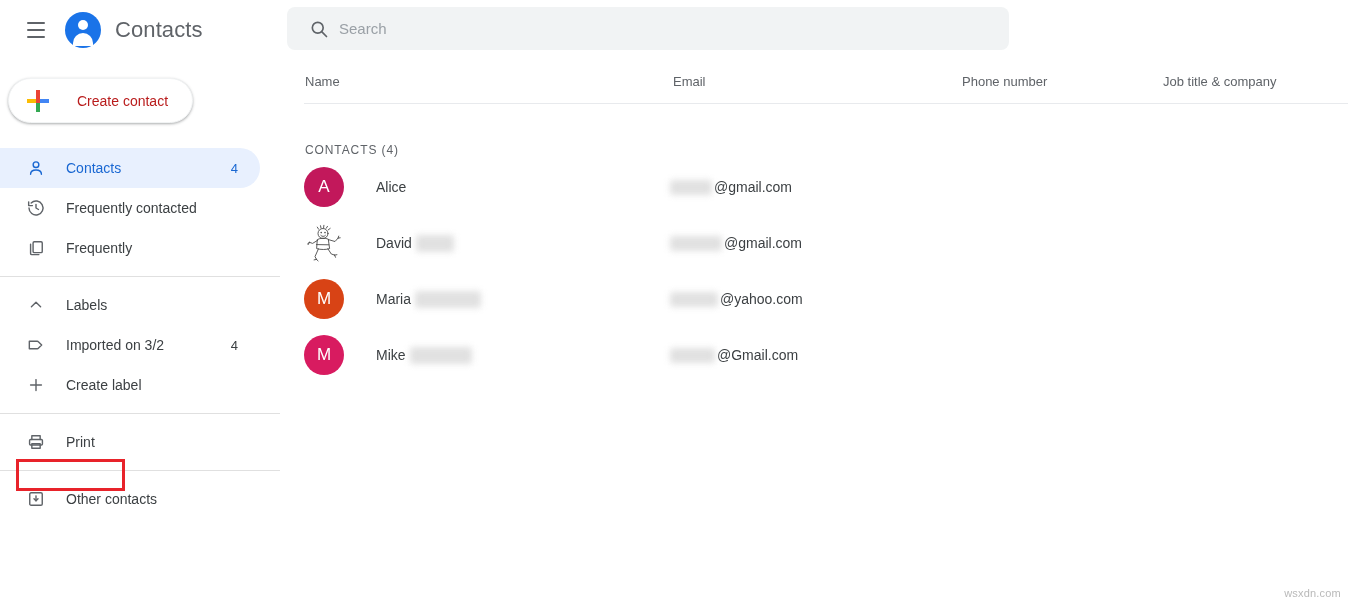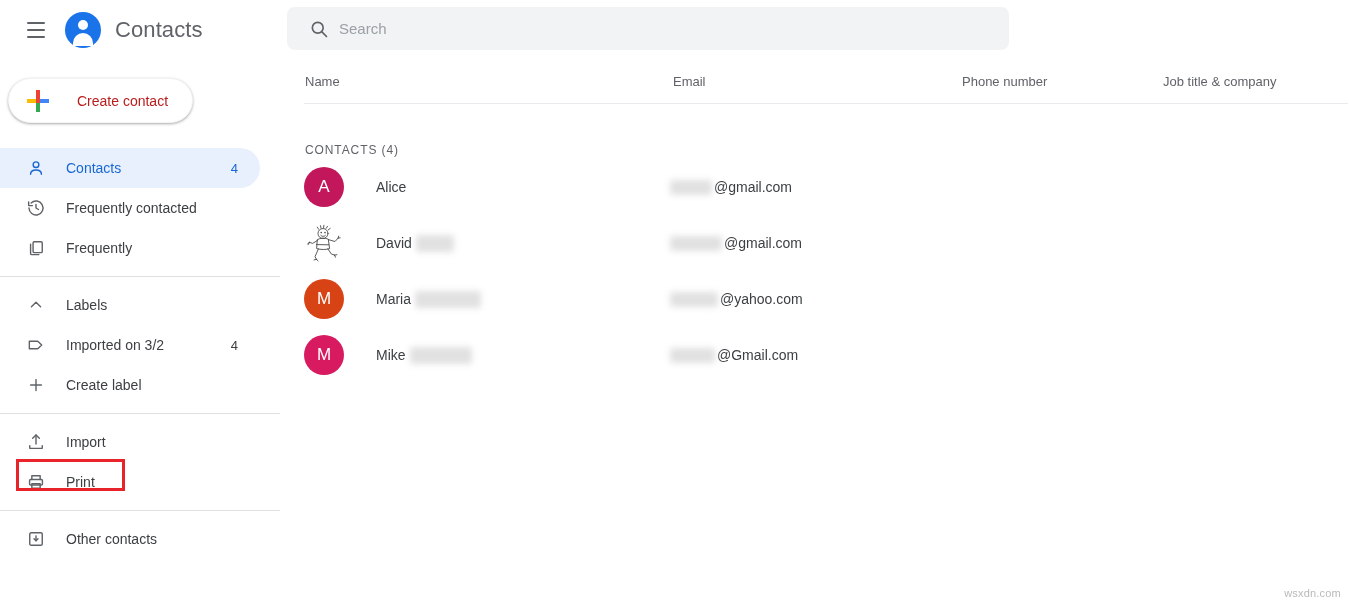--- a/index.html
+++ b/index.html
@@ -389,30 +389,20 @@
       <div class="nav-item">
         <span class="ico">
           <svg viewBox="0 0 24 24" width="20" height="20" fill="none" stroke="#5f6368" stroke-width="1.7" stroke-linecap="round" stroke-linejoin="round">
             <line x1="12" y1="5.5" x2="12" y2="18.5"></line>
             <line x1="5.5" y1="12" x2="18.5" y2="12"></line>
           </svg>
         </span>
         <span class="label">Create label</span>
       </div>
       <div class="nav-sep"></div>
-      <div class="nav-item">
-        <span class="ico">
-          <svg viewBox="0 0 24 24" width="20" height="20" fill="none" stroke="#5f6368" stroke-width="1.7" stroke-linecap="round" stroke-linejoin="round">
-            <polyline points="8,7.5 12,3.6 16,7.5"></polyline>
-            <line x1="12" y1="3.6" x2="12" y2="14.5"></line>
-            <path d="M4.5 16.5v3.1h15v-3.1"></path>
-          </svg>
-        </span>
-        <span class="label">Import</span>
-      </div>
       <div class="nav-item">
         <span class="ico">
           <svg viewBox="0 0 24 24" width="20" height="20" fill="none" stroke="#5f6368" stroke-width="1.7" stroke-linecap="round" stroke-linejoin="round">
             <path d="M7 9V4.5h10V9"></path>
             <rect x="4.3" y="9" width="15.4" height="6.6" rx="1.3"></rect>
             <rect x="7" y="14" width="10" height="5.5"></rect>
           </svg>
         </span>
         <span class="label">Print</span>
       </div>

